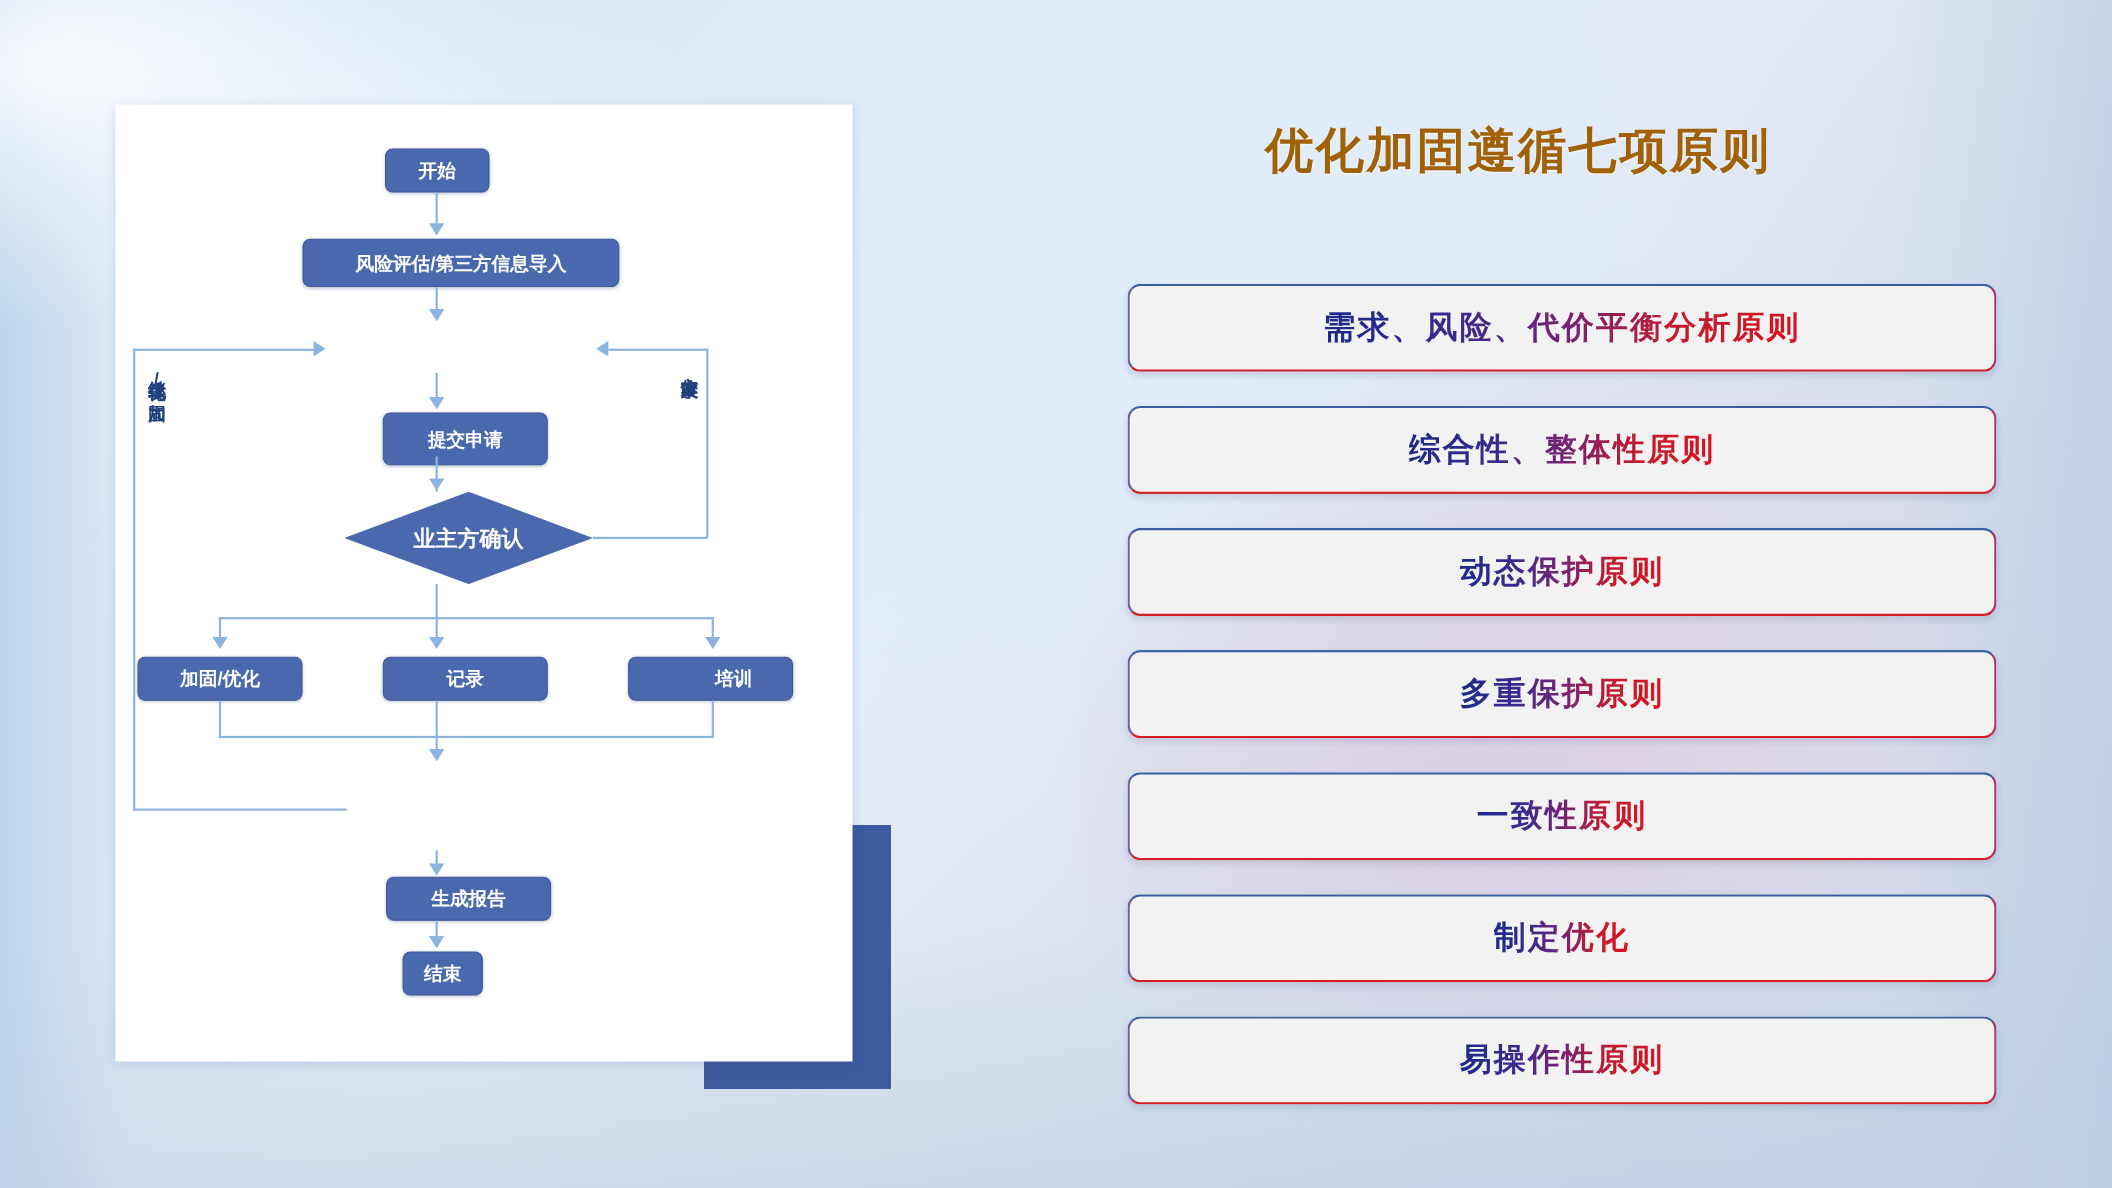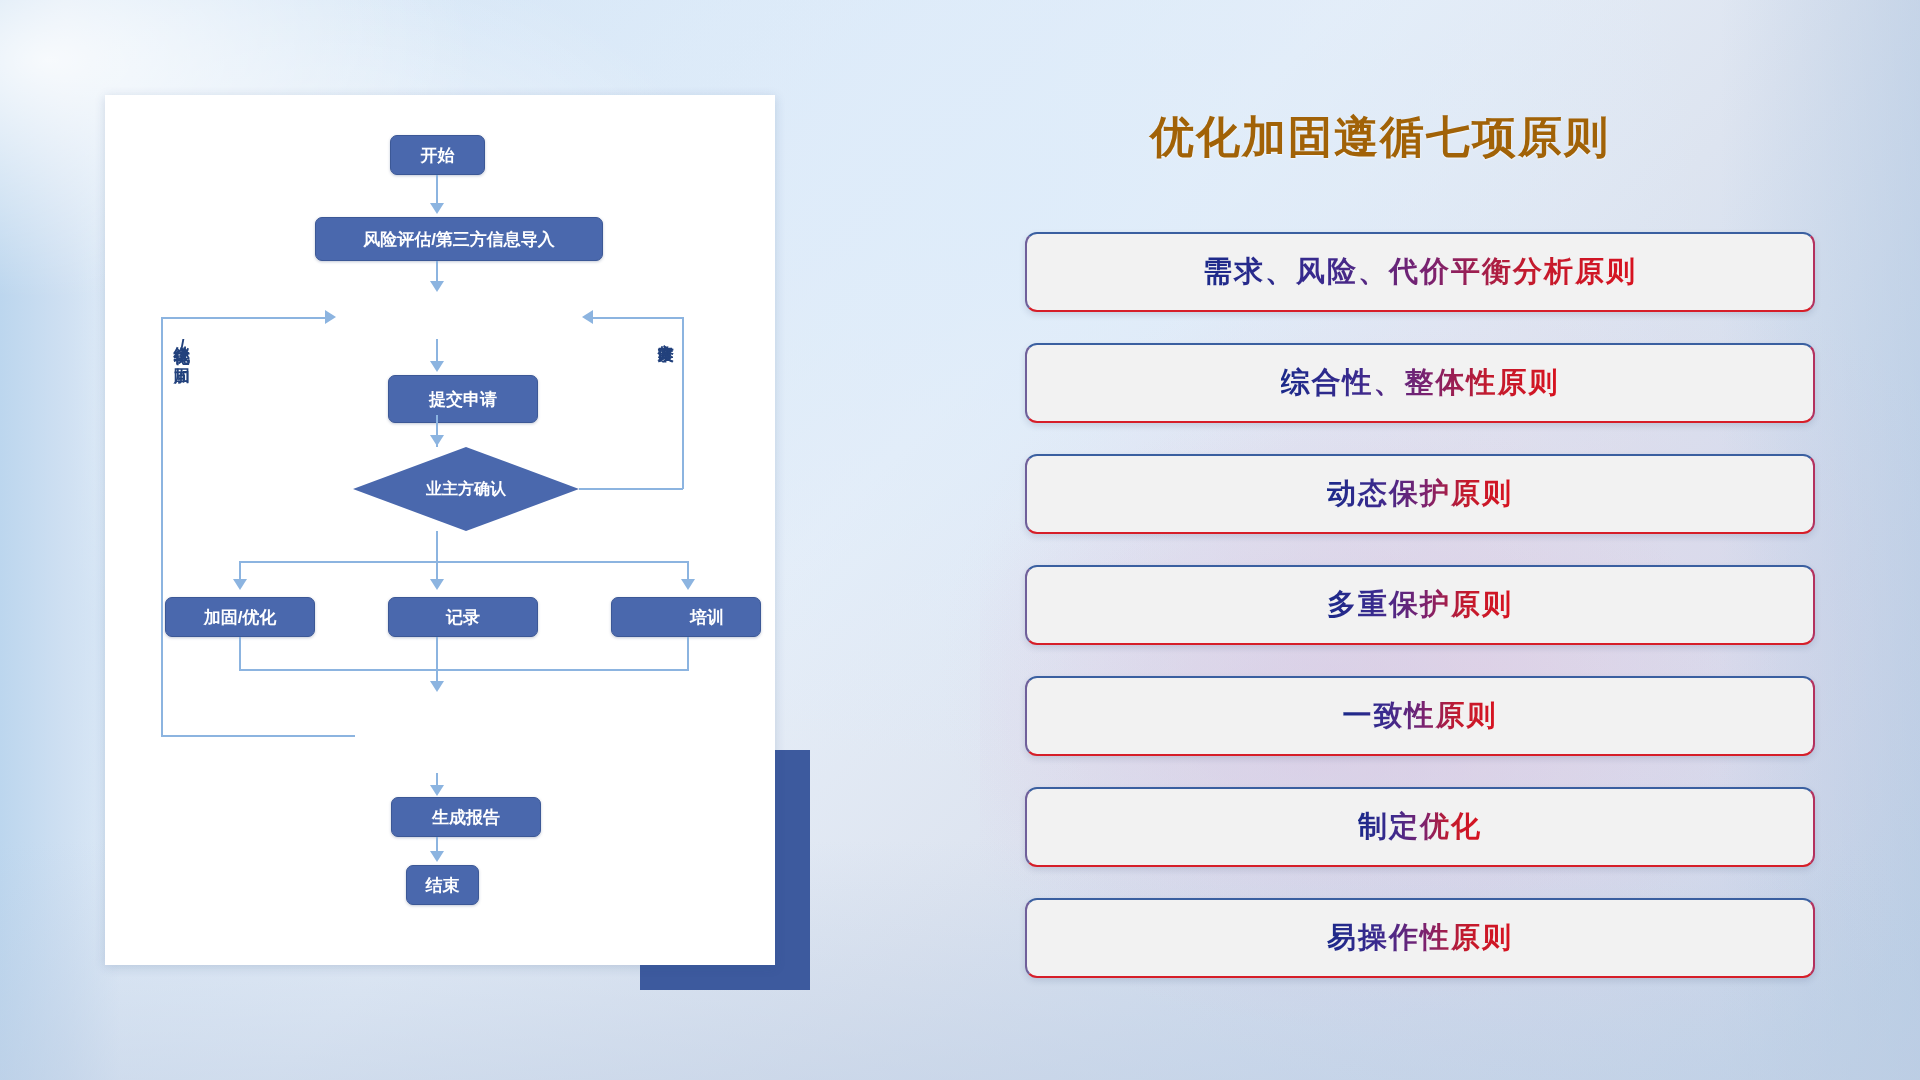--- a/index.html
+++ b/index.html
@@ -48,21 +48,21 @@
     background: #3d5a9e;
   }
   .flow-card {
     position: absolute;
     left: 105px; top: 95px;
     width: 670px; height: 870px;
     background: #ffffff;
     box-shadow: 0 2px 10px rgba(40,70,120,0.18);
   }
 
-  .flow-inner { position: relative; width: 100%; height: 100%; margin-left: 40px; }
+  .flow-inner { position: relative; width: 100%; height: 100%; }
 
   
   .fbox {
     position: absolute;
     background: #4a68ad;
     border: 1px solid #3c5896;
     border-radius: 7px;
     color: #ffffff;
     font-size: 17px;
     font-weight: bold;
@@ -71,21 +71,21 @@
     justify-content: center;
     white-space: nowrap;
     box-shadow: 0 1px 3px rgba(40,60,110,0.28);
   }
   .fdiamond {
     position: absolute;
     display: flex;
     align-items: center;
     justify-content: center;
     color: #ffffff;
-    font-size: 16px;
+    font-size: 20px;
     font-weight: bold;
     white-space: nowrap;
   }
   .fdiamond .dshape {
     position: absolute;
     left: 0; top: 0; width: 100%; height: 100%;
     background: #4a68ad;
     clip-path: polygon(50% 0, 100% 50%, 50% 100%, 0 50%);
   }
   .fdiamond .dlabel { position: relative; z-index: 2; }
@@ -153,20 +153,21 @@
     background: #f2f2f2;
     border-radius: 12px;
     border-top: 2px solid #3a5fa0;
     border-left: 2px solid #6f5f9a;
     border-right: 2px solid #b3315e;
     border-bottom: 2px solid #d61e29;
     display: flex;
     align-items: center;
     justify-content: center;
     box-shadow: 0 3px 6px rgba(70,90,130,0.18);
+    margin-top: 26px;
   }
   .pcard:last-child { margin-bottom: 0; }
   .pcard .ptext {
     font-size: 29px;
     font-weight: bold;
     letter-spacing: 2px;
     background: linear-gradient(90deg, #1b2a8a 0%, #3b2a8e 28%, #7a2270 52%, #c21b2e 74%, #d8121f 100%);
     -webkit-background-clip: text;
     background-clip: text;
     color: transparent;

